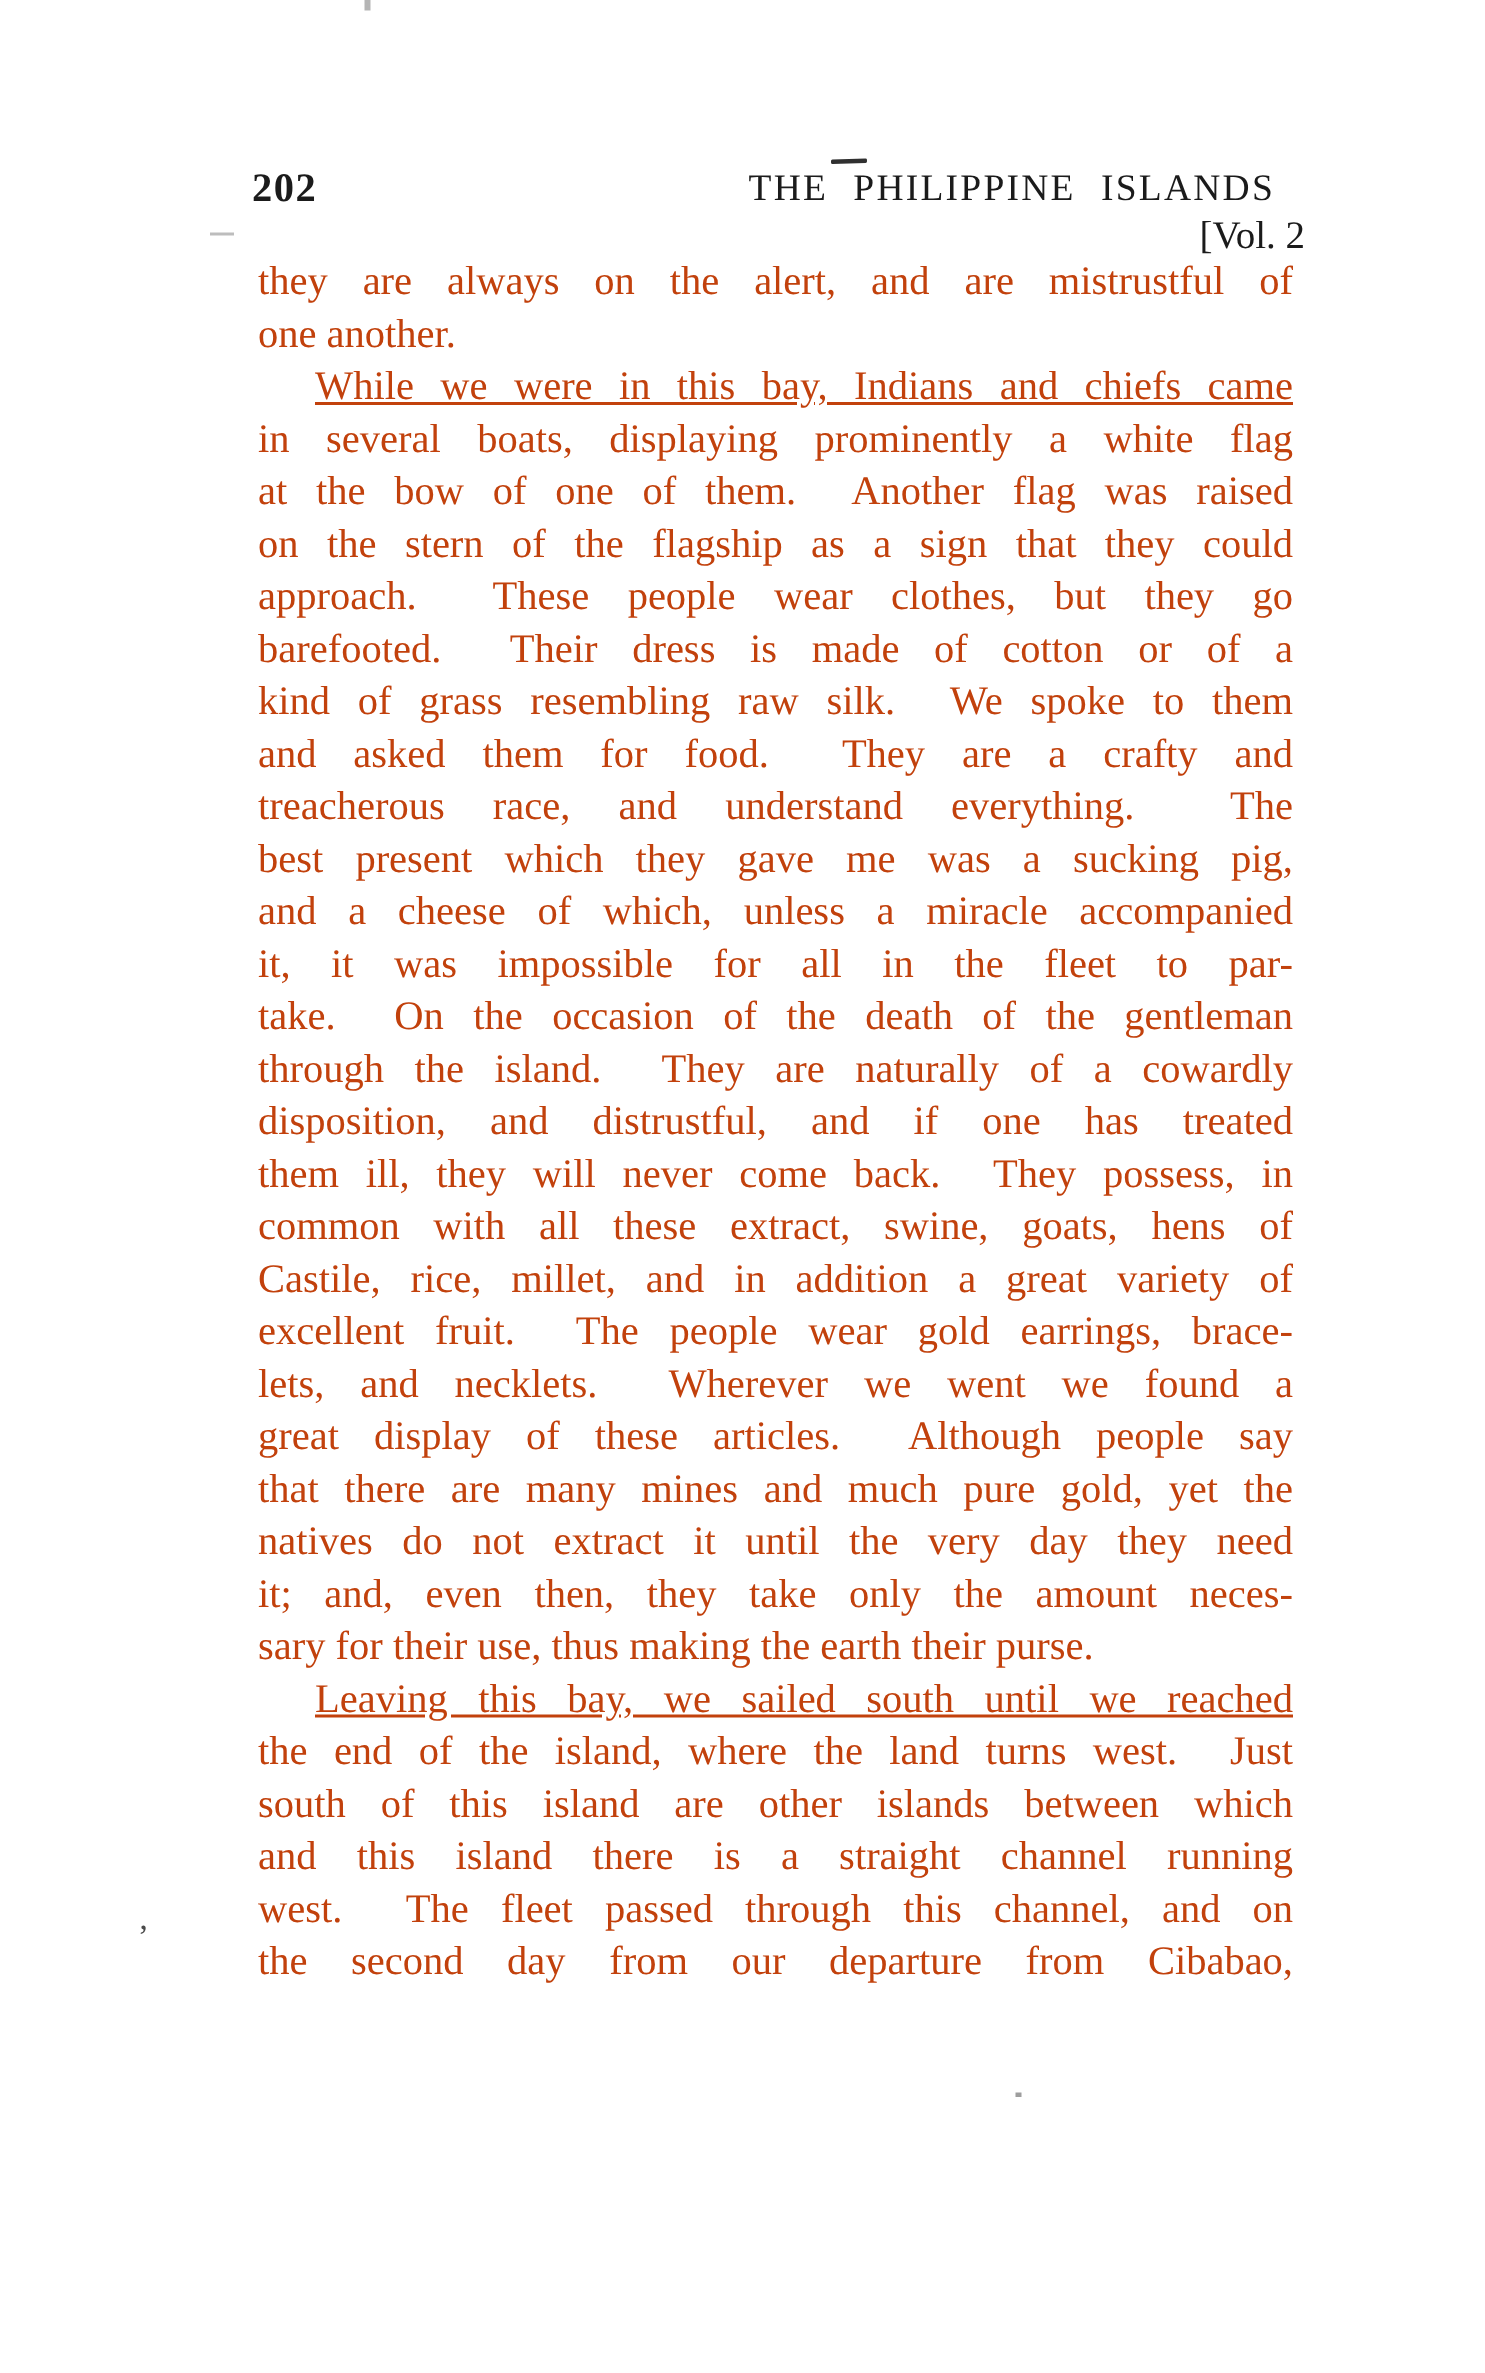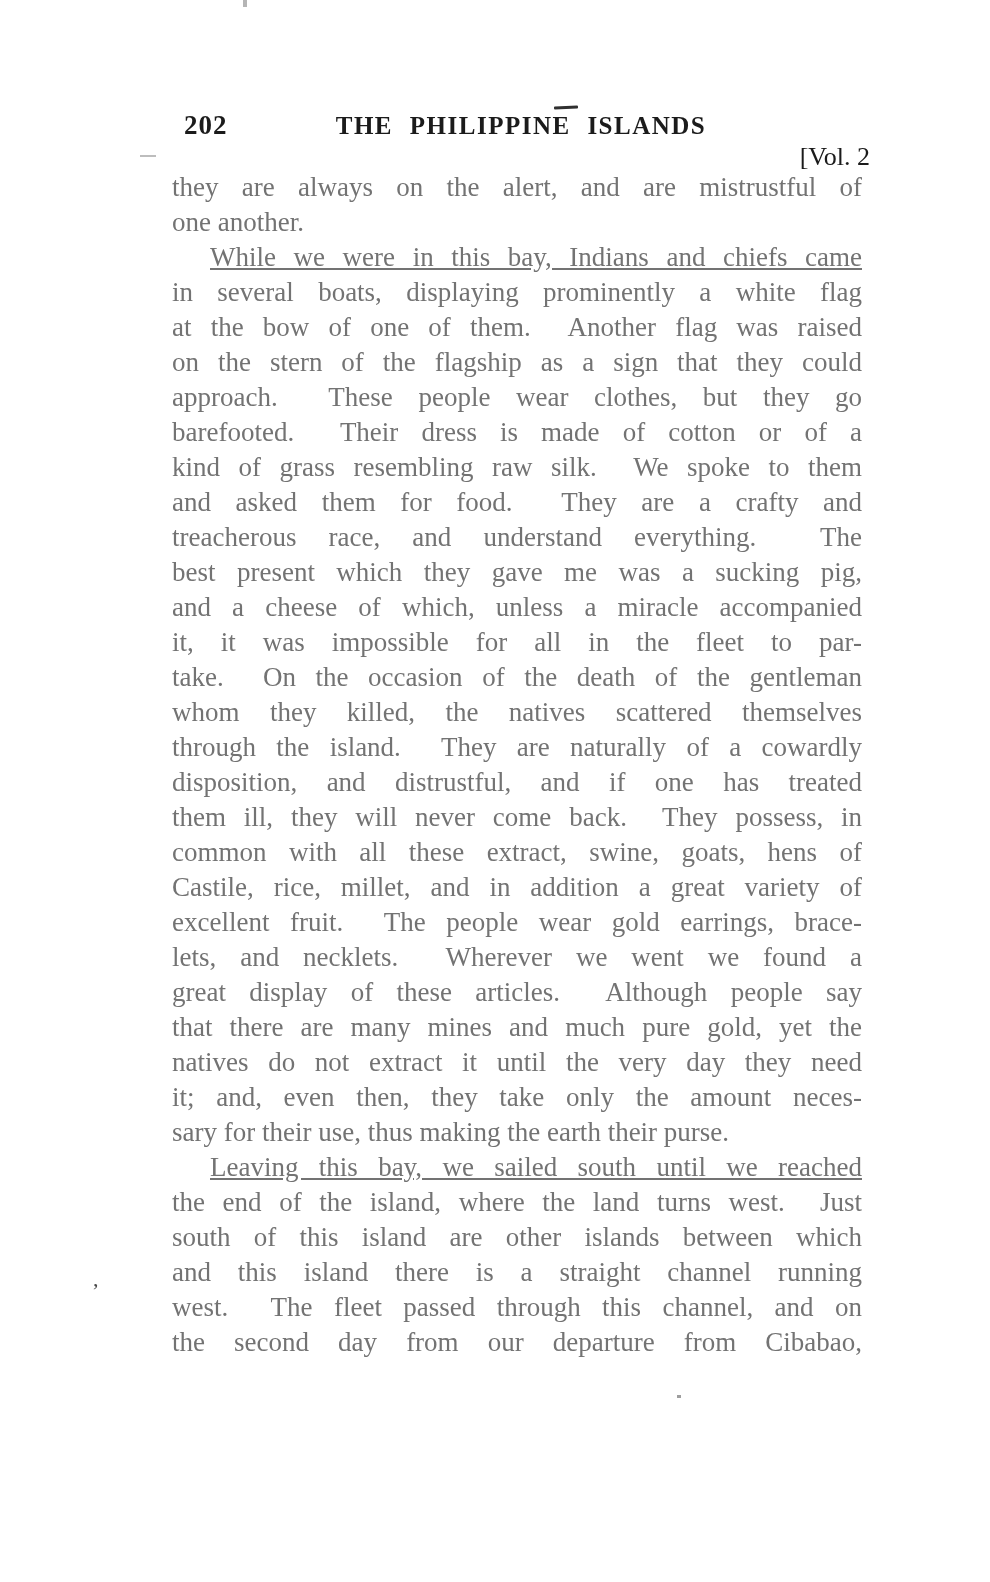--- a/index.html
+++ b/index.html
@@ -18,50 +18,49 @@
   }
   
   .header-pagenum {
     position: absolute;
     left: 168px;
     top: 110px;
     font-size: 27px;
     line-height: 30px;
     letter-spacing: 1px;
     font-weight: bold;
-    margin-left: 16px;
   }
   .header-title {
     position: absolute;
-    left: 176px;
+    left: 160px;
     top: 112px;
     width: 690px;
-    text-align: center;
+    text-align: right;
     font-size: 25px;
     line-height: 28px;
     letter-spacing: 1.5px;
     word-spacing: 9px;
-    font-weight: bold;
+    font-weight: normal;
   }
   .header-volume {
     position: absolute;
     right: 120px;
     top: 110px;
     font-size: 26px;
     line-height: 30px;
     margin-top: 32px;
   }
   
   .body-text {
     position: absolute;
     left: 172px;
     top: 170px;
     width: 690px;
     font-size: 27px;
-    color: #737373;
+    color: #c2410c;
   }
   .para { margin: 0; padding: 0; }
   .line {
     height: 35px;
     line-height: 35px;
     text-align: justify;
     text-align-last: justify;
     overflow: hidden;
     white-space: normal;
   }
@@ -141,21 +140,20 @@
         <div class="line">on the stern of the flagship as a sign that they could</div>
         <div class="line">approach.&nbsp; These people wear clothes, but they go</div>
         <div class="line">barefooted.&nbsp; Their dress is made of cotton or of a</div>
         <div class="line">kind of grass resembling raw silk.&nbsp; We spoke to them</div>
         <div class="line">and asked them for food.&nbsp; They are a crafty and</div>
         <div class="line">treacherous race, and understand everything.&nbsp; The</div>
         <div class="line">best present which they gave me was a sucking pig,</div>
         <div class="line">and a cheese of which, unless a miracle accompanied</div>
         <div class="line">it, it was impossible for all in the fleet to par-</div>
         <div class="line">take.&nbsp; On the occasion of the death of the gentleman</div>
-        <div class="line">whom they killed, the natives scattered themselves</div>
         <div class="line">through the island.&nbsp; They are naturally of a cowardly</div>
         <div class="line">disposition, and distrustful, and if one has treated</div>
         <div class="line">them ill, they will never come back.&nbsp; They possess, in</div>
         <div class="line">common with all these extract, swine, goats, hens of</div>
         <div class="line">Castile, rice, millet, and in addition a great variety of</div>
         <div class="line">excellent fruit.&nbsp; The people wear gold earrings, brace-</div>
         <div class="line">lets, and necklets.&nbsp; Wherever we went we found a</div>
         <div class="line">great display of these articles.&nbsp; Although people say</div>
         <div class="line">that there are many mines and much pure gold, yet the</div>
         <div class="line">natives do not extract it until the very day they need</div>

